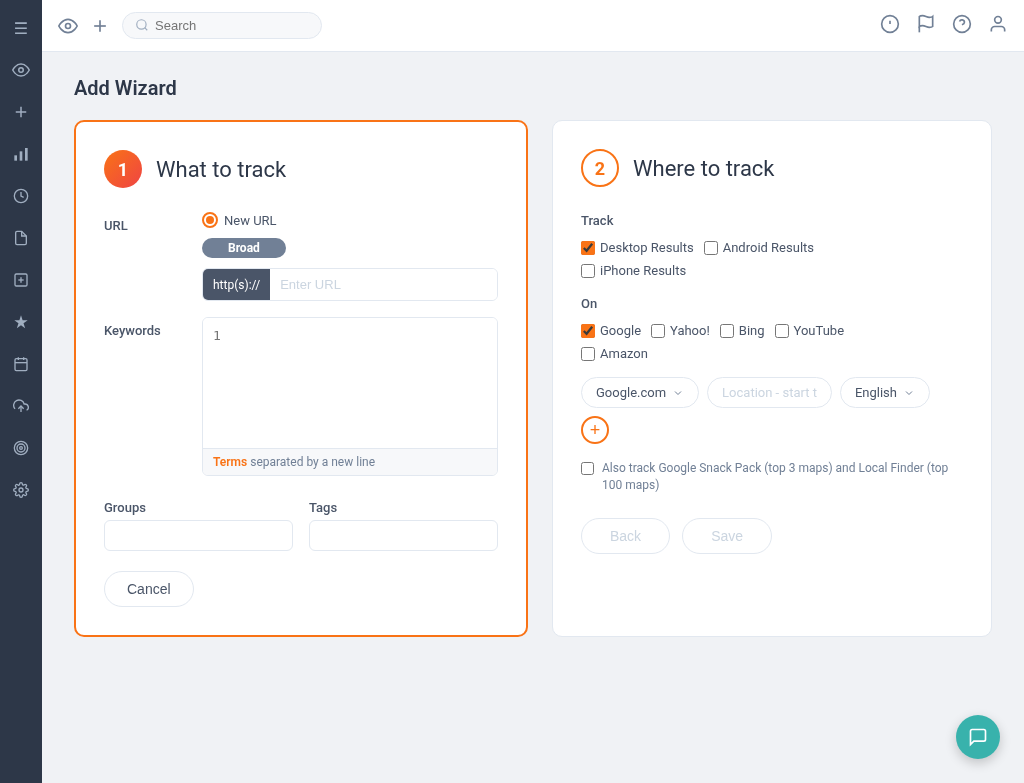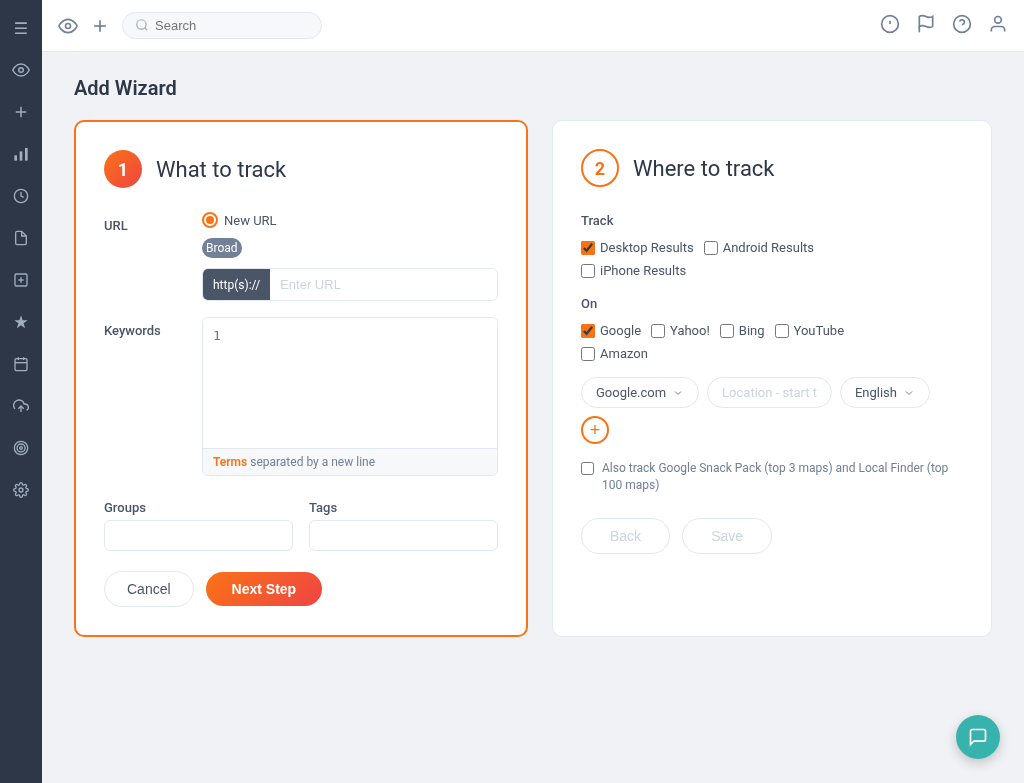--- a/index.html
+++ b/index.html
@@ -197,24 +197,24 @@
 
     
     .toggle-container {
       display: flex;
       align-items: center;
       margin-bottom: 10px;
     }
     .toggle {
       background: #718096;
       border-radius: 12px;
-      padding: 3px 4px;
+      padding: 3px 26px;
       color: #fff;
       font-size: 12px;
-      font-weight: 400;
+      font-weight: 700;
       cursor: pointer;
     }
 
     
     .url-input-group {
       display: flex;
       border: 1px solid #e2e8f0;
       border-radius: 6px;
       overflow: hidden;
     }
@@ -637,21 +637,20 @@
             <input type="text" style="">
           </div>
           <div class="groups-col">
             <label>Tags</label>
             <input type="text" style="">
           </div>
         </div>
 
         <div class="card-actions">
           <button class="btn-cancel">Cancel</button>
-          <button class="btn-next">Next Step</button>
         </div>
       </div>
 
       <div class="wizard-card inactive where-card">
         <div class="step-header">
           <div class="step-number outline">2</div>
           <div class="step-title">Where to track</div>
         </div>
 
         <div class="track-row">

